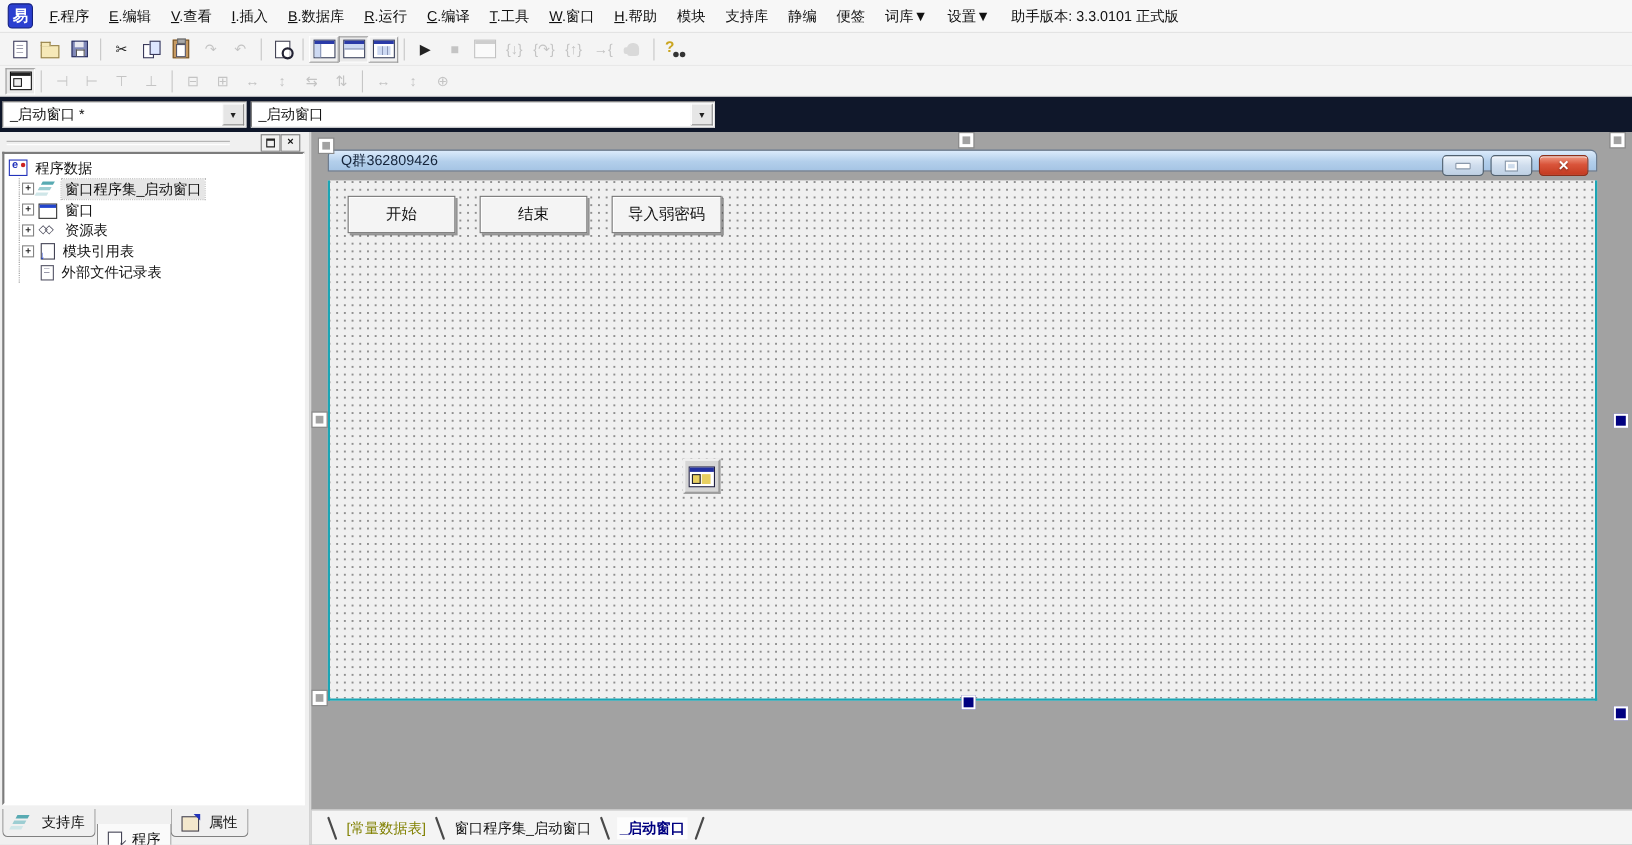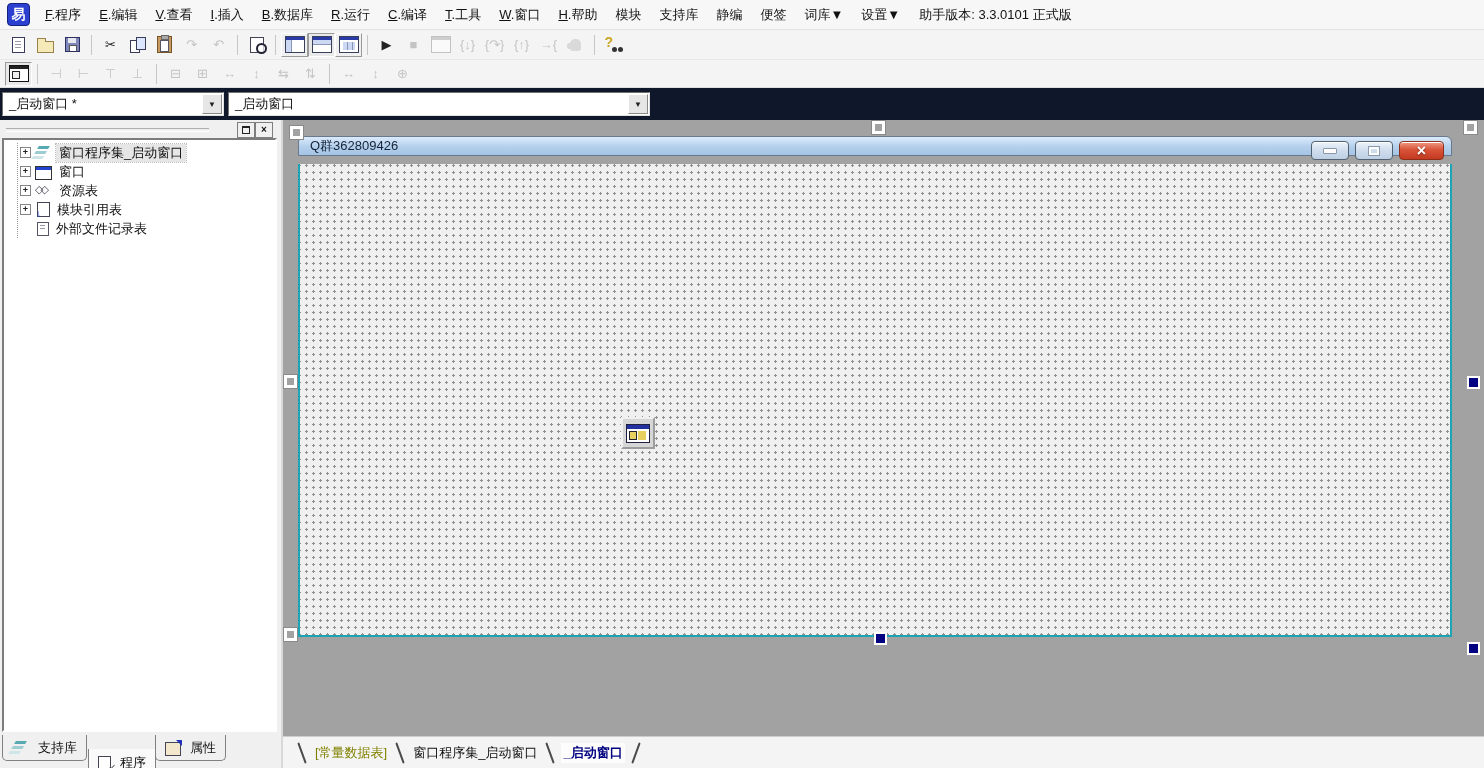--- a/index.html
+++ b/index.html
@@ -330,20 +330,24 @@
     <div class="panel-header">
       <div class="hline"></div>
       <div class="mini-btn" id="btn-float">
           <span class="mini-box"></span>
         </div>
       <div class="mini-btn" id="btn-close-panel">
           <span>×</span>
         </div>
     </div>
     <div class="tree-box">
+      <div class="trow root">
+        <span class="tic program-data-icon"></span>
+        <span class="tlabel">程序数据</span>
+      </div>
       <div id="tree-items">
           <div class="trow">
             <span class="texp">+</span>
             <span class="tic assembly-icon"></span>
             <span class="tlabel sel">窗口程序集_启动窗口</span>
           </div>
           <div class="trow">
             <span class="texp">+</span>
             <span class="tic window-icon"></span>
             <span class="tlabel">窗口</span>
@@ -390,20 +394,25 @@
           <div class="wbtn">
               <span class="bar"></span>
             </div>
           <div class="wbtn">
               <span class="box"></span>
             </div>
           <div class="wbtn close"></div>
         </div>
       </div>
       <div class="form-client">
+        <div class="form-buttons" id="form-buttons">
+            <div class="fbtn" style="width: 98px;">开始</div>
+            <div class="fbtn" style="width: 98px;">结束</div>
+            <div class="fbtn" style="width: 100px;">导入弱密码</div>
+          </div>
         <div class="component">
           <div class="cwin"></div>
         </div>
       </div>
     </div>
 
     <div class="handle hollow" style="left:7px;top:6px"></div>
     <div class="handle hollow" style="left:589px;top:1px"></div>
     <div class="handle hollow" style="left:1181px;top:1px"></div>
     <div class="handle hollow" style="left:1px;top:255px"></div>

